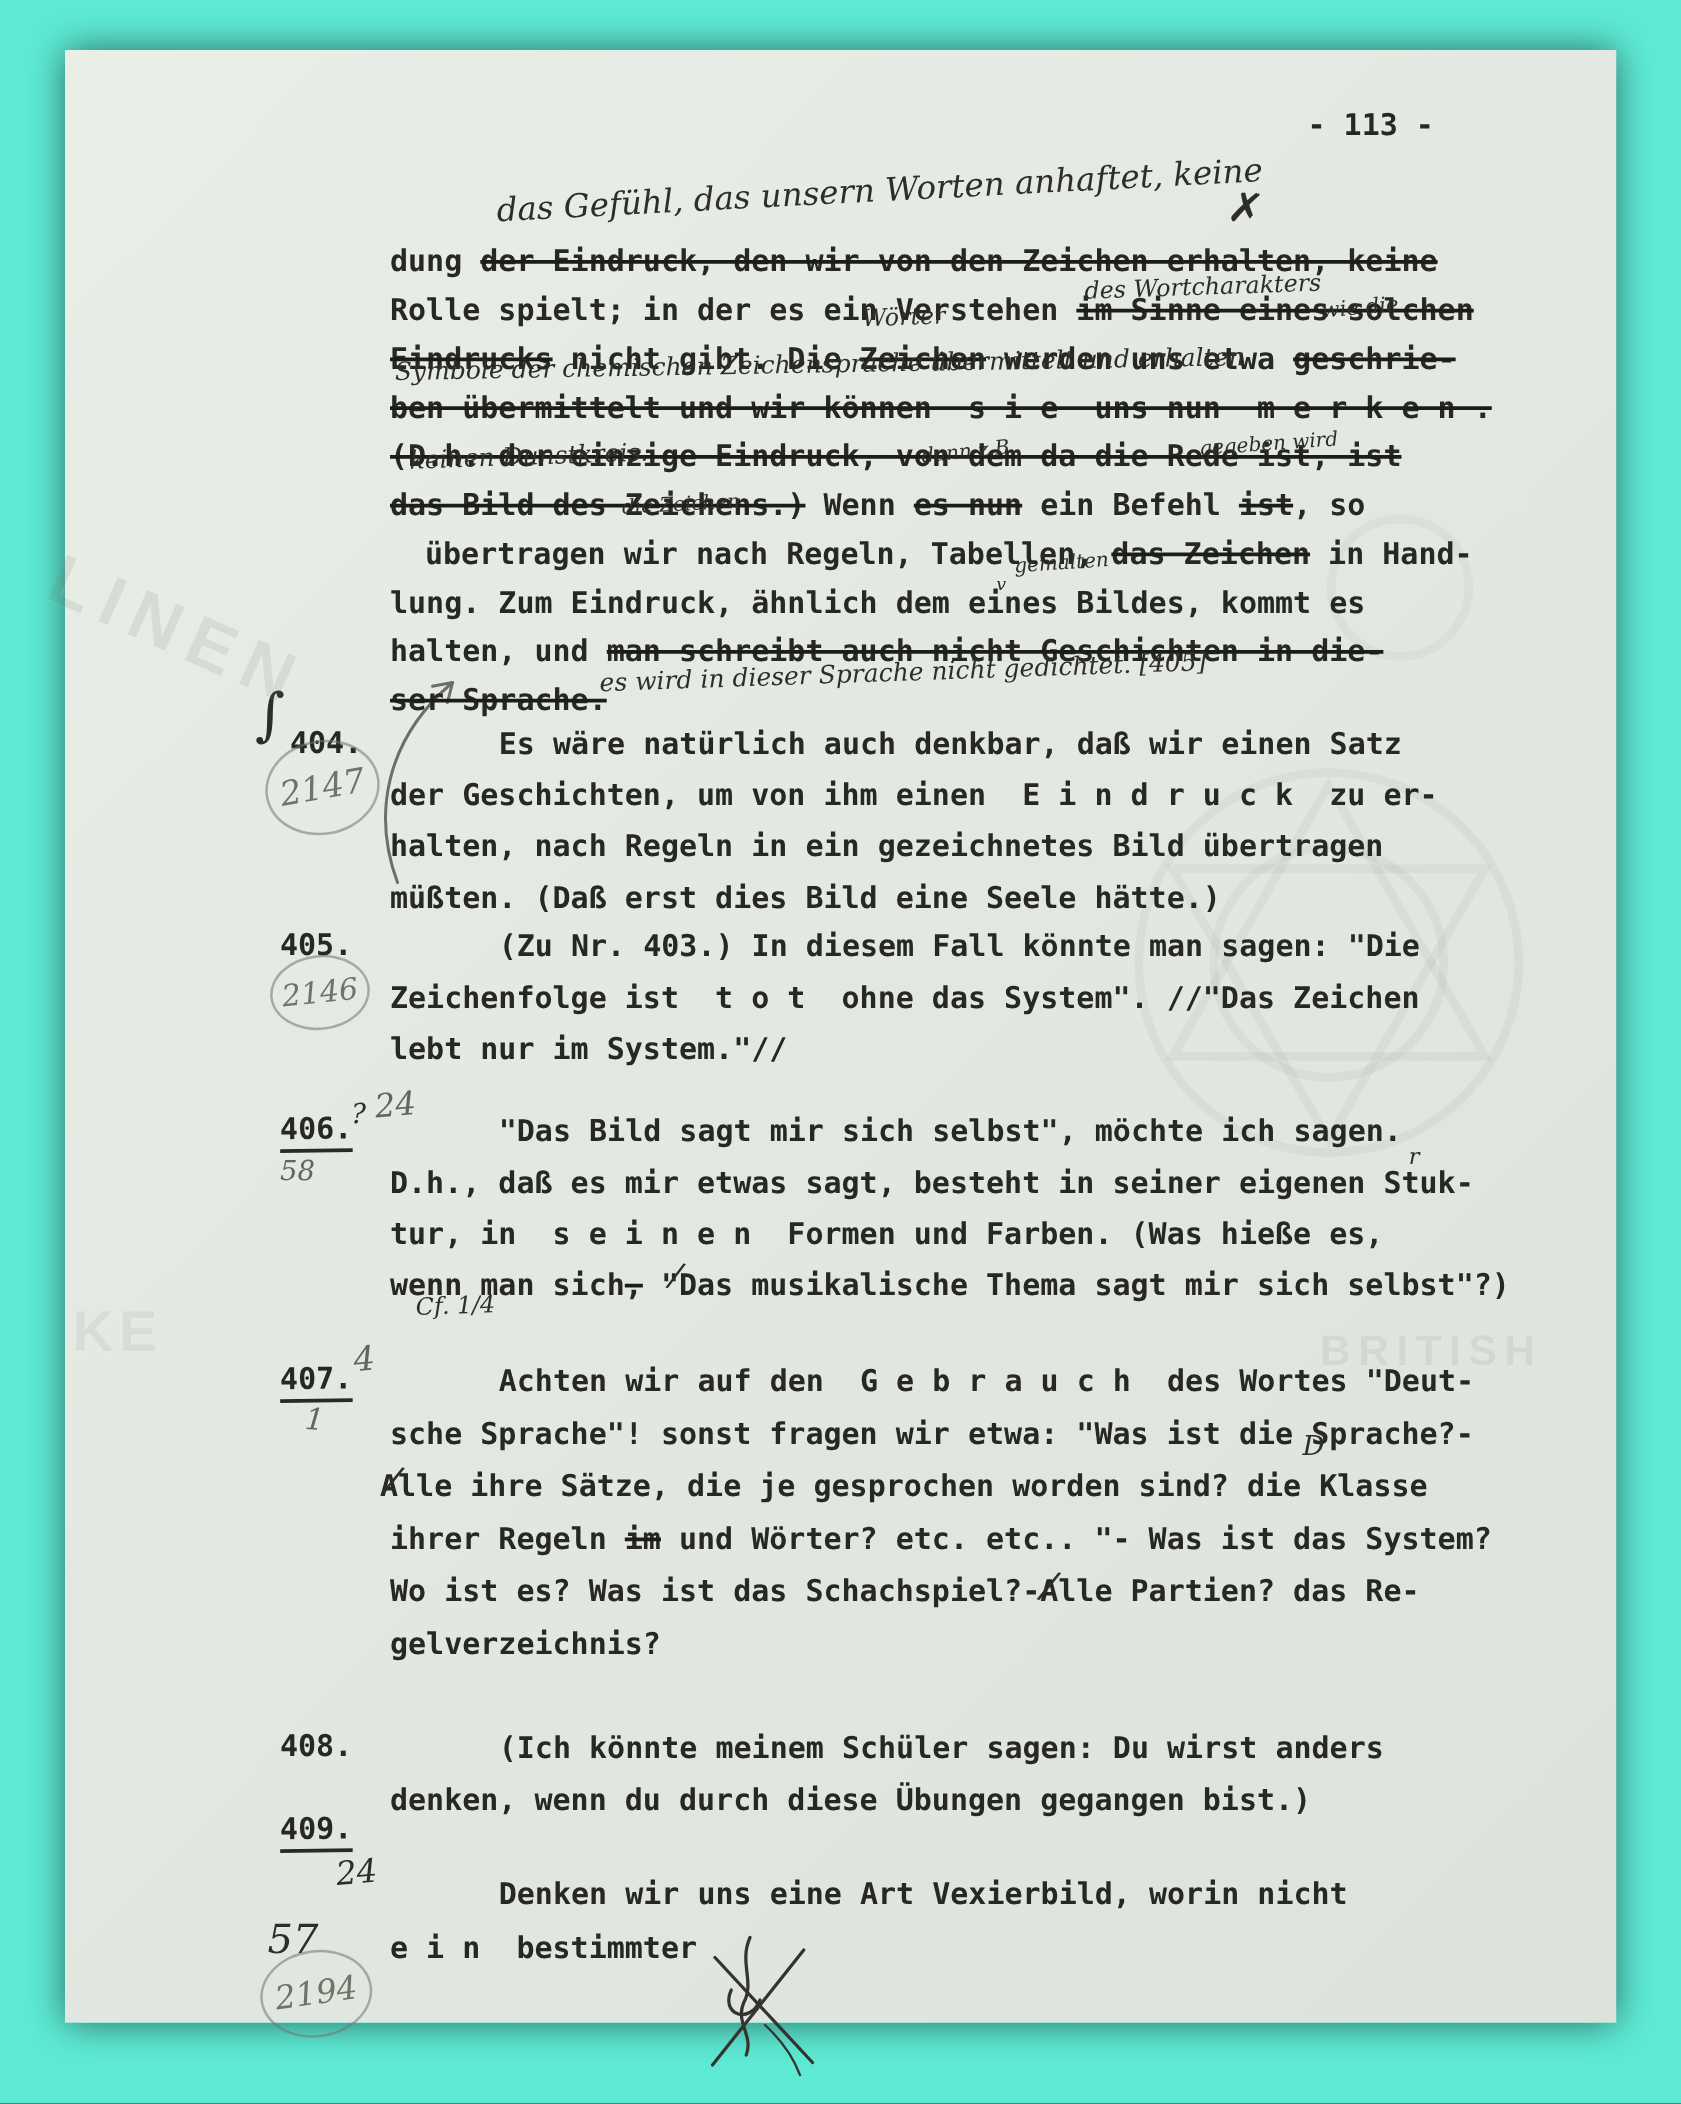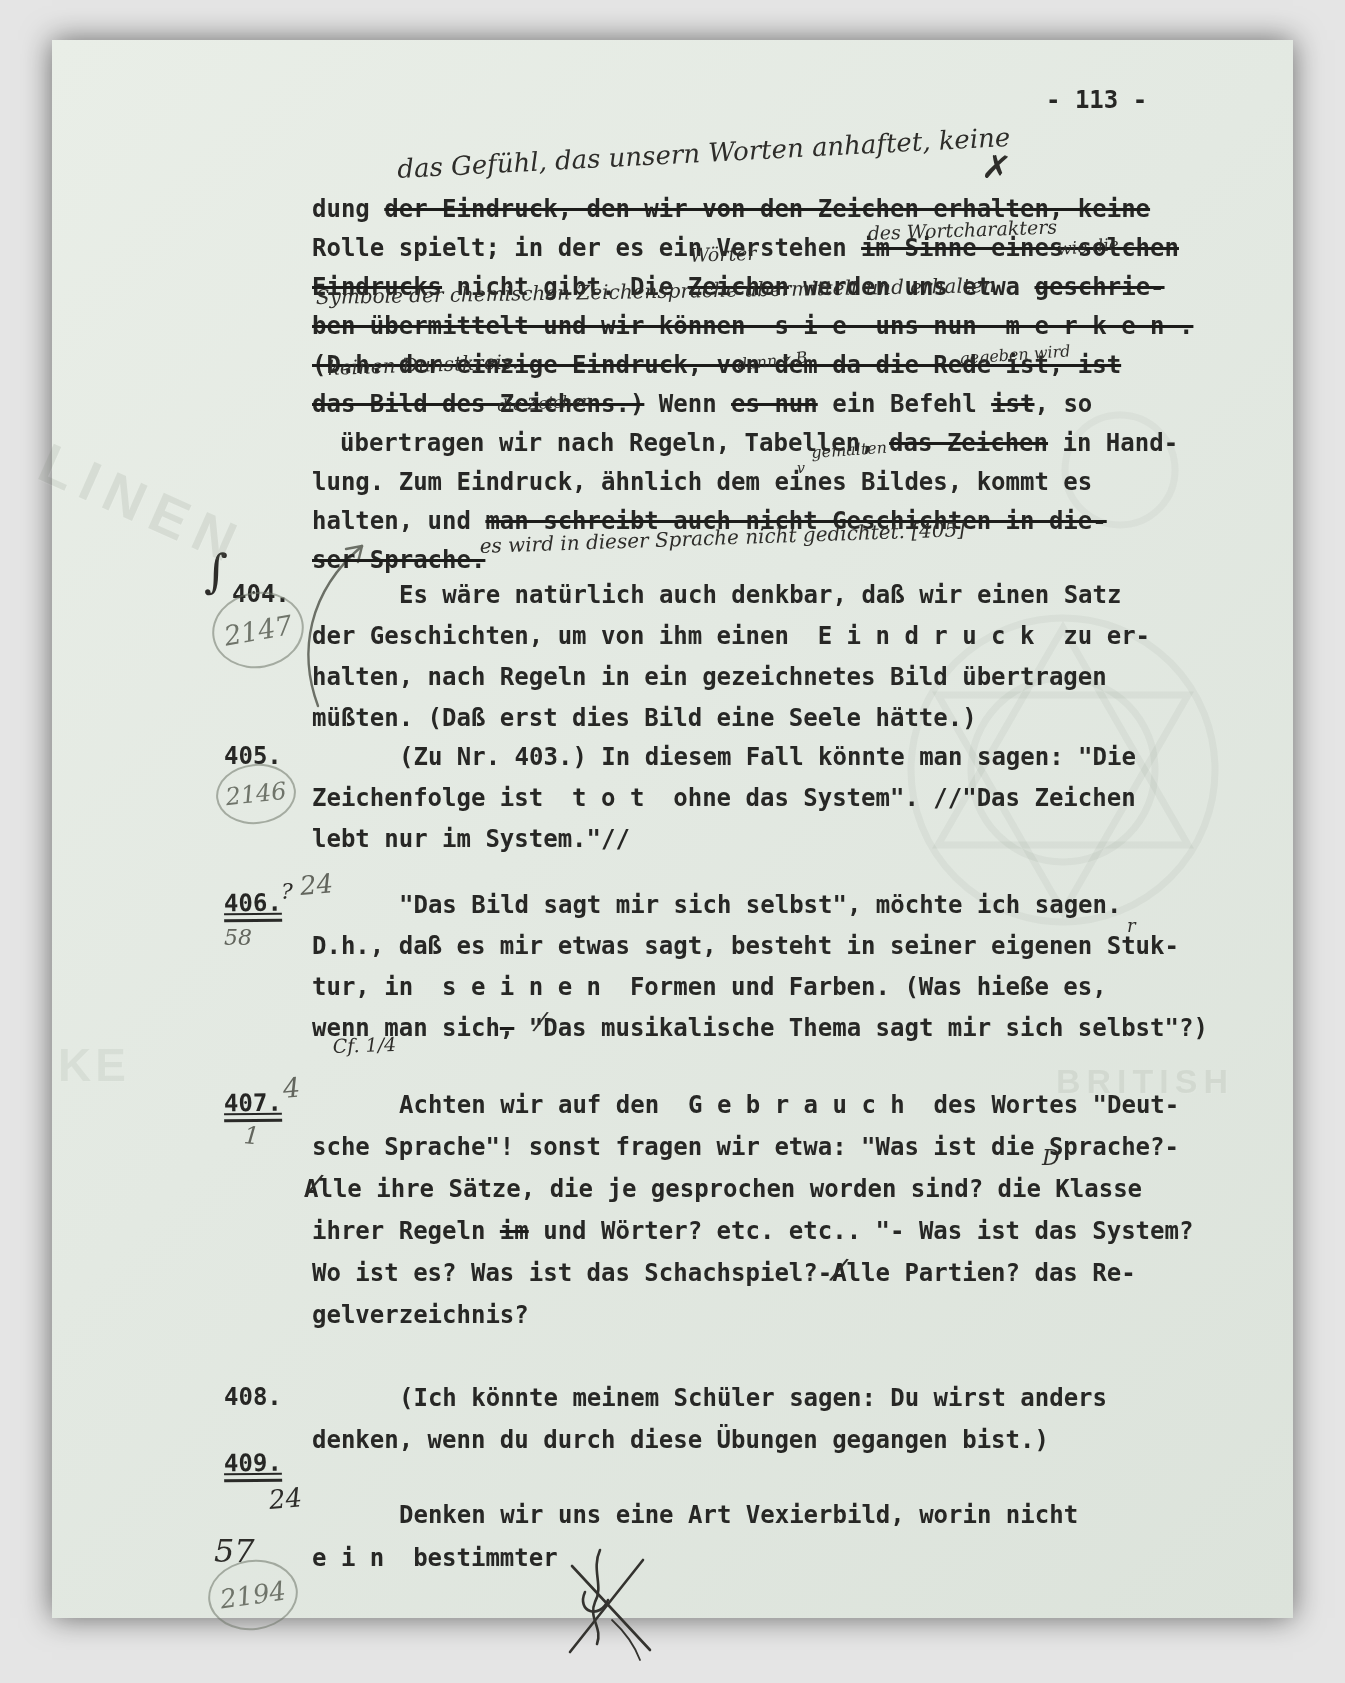--- a/index.html
+++ b/index.html
@@ -1,25 +1,25 @@
 <!DOCTYPE html>
 <html><head>
 <meta charset="utf-8">
 <style>
   html,body{margin:0;padding:0;background:#070707;}
-  #canvas{position:relative;width:1345px;height:1683px;background:#e5e5e5;overflow:hidden;}
+  #canvas{position:relative;width:1345px;height:1683px;background:#5eead4;overflow:hidden;}
   #page{position:absolute;left:52px;top:40px;width:1241px;height:1578px;
         background:linear-gradient(135deg,#e9eee7 0%,#e3e9e2 45%,#dce3db 100%);
         box-shadow:0 0 28px rgba(0,0,0,.55);}
   .typed{position:absolute;font-family:"DejaVu Sans Mono",monospace;font-weight:700;
          font-size:24px;color:#272725;white-space:pre;line-height:1;}
   .typed .st, .typed.st{text-decoration:line-through;text-decoration-thickness:3px;text-decoration-color:#1c1c1a;}
   .secnum{position:absolute;font-family:"DejaVu Sans Mono",monospace;font-weight:700;
           font-size:24px;color:#272725;white-space:pre;}
-  .secnum.u{border-bottom:3px solid #2a2a28;padding-bottom:2px;transform:rotate(-0.6deg);text-decoration:underline;}
+  .secnum.u{border-bottom:3px solid #2a2a28;padding-bottom:2px;transform:rotate(-0.6deg);}
   .anno{position:absolute;font-family:"DejaVu Serif","DejaVu Sans",serif;font-style:italic;
         color:#2e2d2a;white-space:pre;transform-origin:left bottom;line-height:1;}
   .anno.pencil-d{color:#63665e;}
   .circle{position:absolute;border:2.5px solid rgba(112,118,106,.55);border-radius:50%;
           display:flex;align-items:center;justify-content:center;
           font-family:"DejaVu Serif",serif;font-style:italic;color:#6f746a;}
   .wm{position:absolute;font-family:"Liberation Sans",sans-serif;font-weight:700;
       transform-origin:left top;color:#6e7a68;text-shadow:1px 1px 0 rgba(255,255,255,.5);}
   svg.overlay{position:absolute;left:0;top:0;pointer-events:none;}
 </style>

